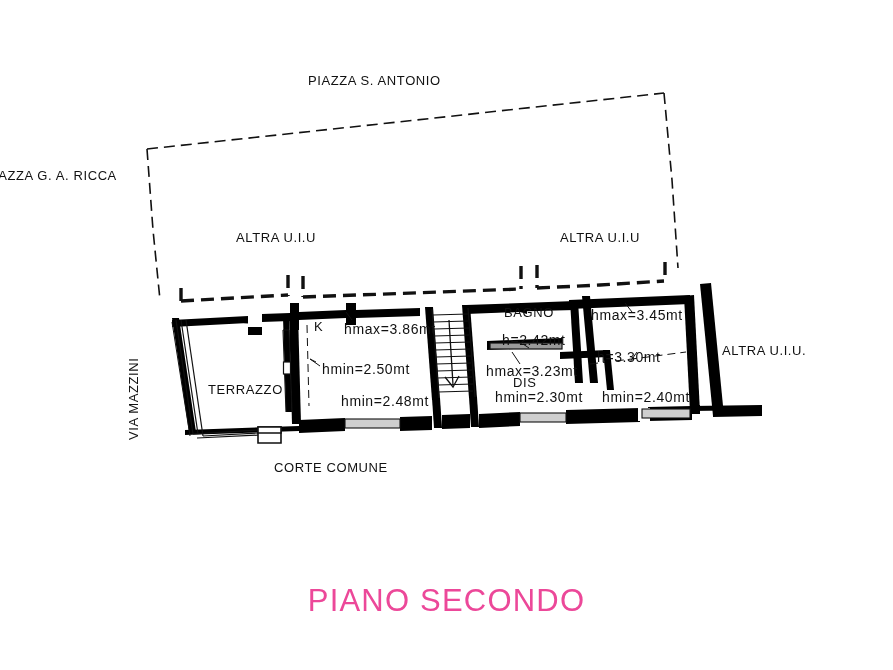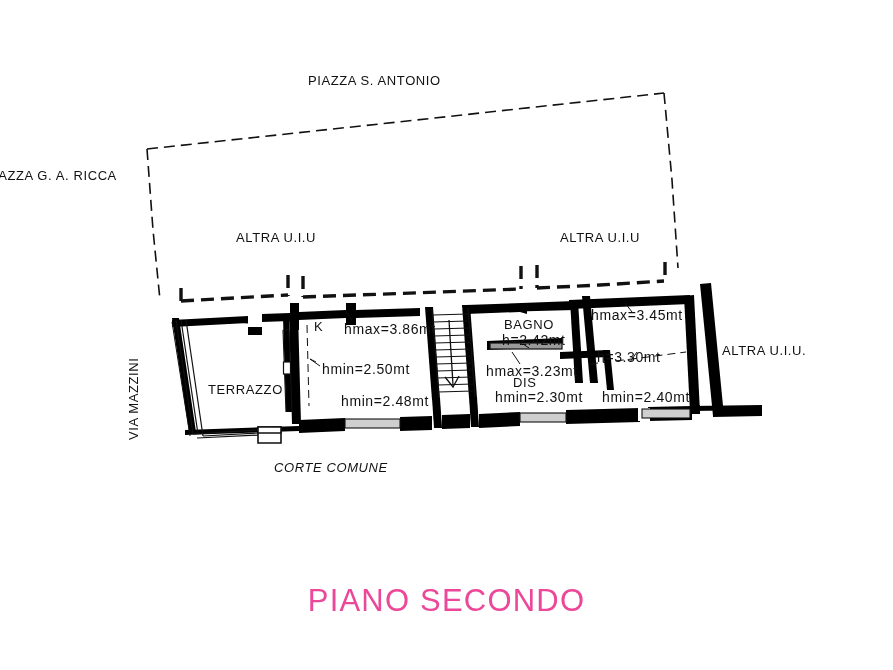--- a/index.html
+++ b/index.html
@@ -257,33 +257,33 @@
     </g>
 
   </svg>
 
   <div class="lbl lbl-street" style="left:308px; top:74px;">PIAZZA S. ANTONIO</div>
 
   <div class="lbl lbl-street" style="left:-6px; top:169px;">IAZZA G. A. RICCA</div>
 
   <div class="lbl lbl-vert" style="left:127px; top:440px;">VIA MAZZINI</div>
 
-  <div class="lbl lbl-street" style="left:274px; top:461px;font-style:italic;">CORTE COMUNE</div>
+  <div class="lbl lbl-street" style="left:274px; top:461px;">CORTE COMUNE</div>
 
   <div class="lbl lbl-room" style="left:236px; top:231px;">ALTRA U.I.U</div>
 
   <div class="lbl lbl-room" style="left:560px; top:231px;">ALTRA U.I.U</div>
 
   <div class="lbl lbl-room" style="left:722px; top:344px;">ALTRA U.I.U.</div>
 
   <div class="lbl lbl-room" style="left:208px; top:383px;">TERRAZZO</div>
 
   <div class="lbl lbl-k" style="left:314px; top:320px;">K</div>
 
-  <div class="lbl lbl-room" style="left:504px; top:318px;">BAGNO</div>
+  <div class="lbl lbl-room" style="left:504px; top:306px;">BAGNO</div>
 
   <div class="lbl lbl-room" style="left:513px; top:376px;">DIS</div>
 
   <div class="lbl lbl-dim" style="left:344px; top:322px;">hmax=3.86mt</div>
 
   <div class="lbl lbl-dim" style="left:322px; top:362px;">hmin=2.50mt</div>
 
   <div class="lbl lbl-dim" style="left:341px; top:394px;">hmin=2.48mt</div>
 
   <div class="lbl lbl-dim" style="left:502px; top:333px;">h=2.42mt</div>

